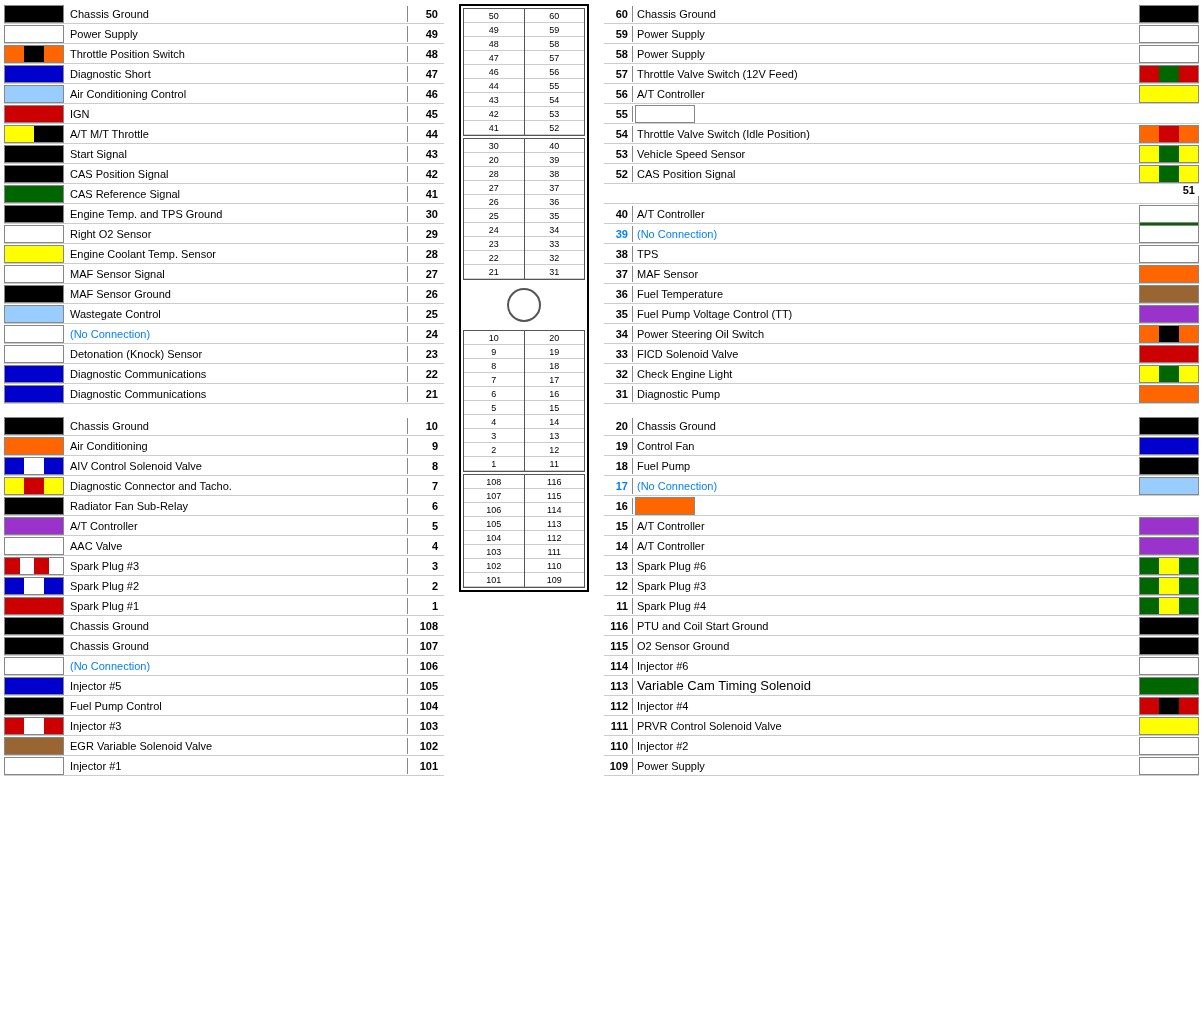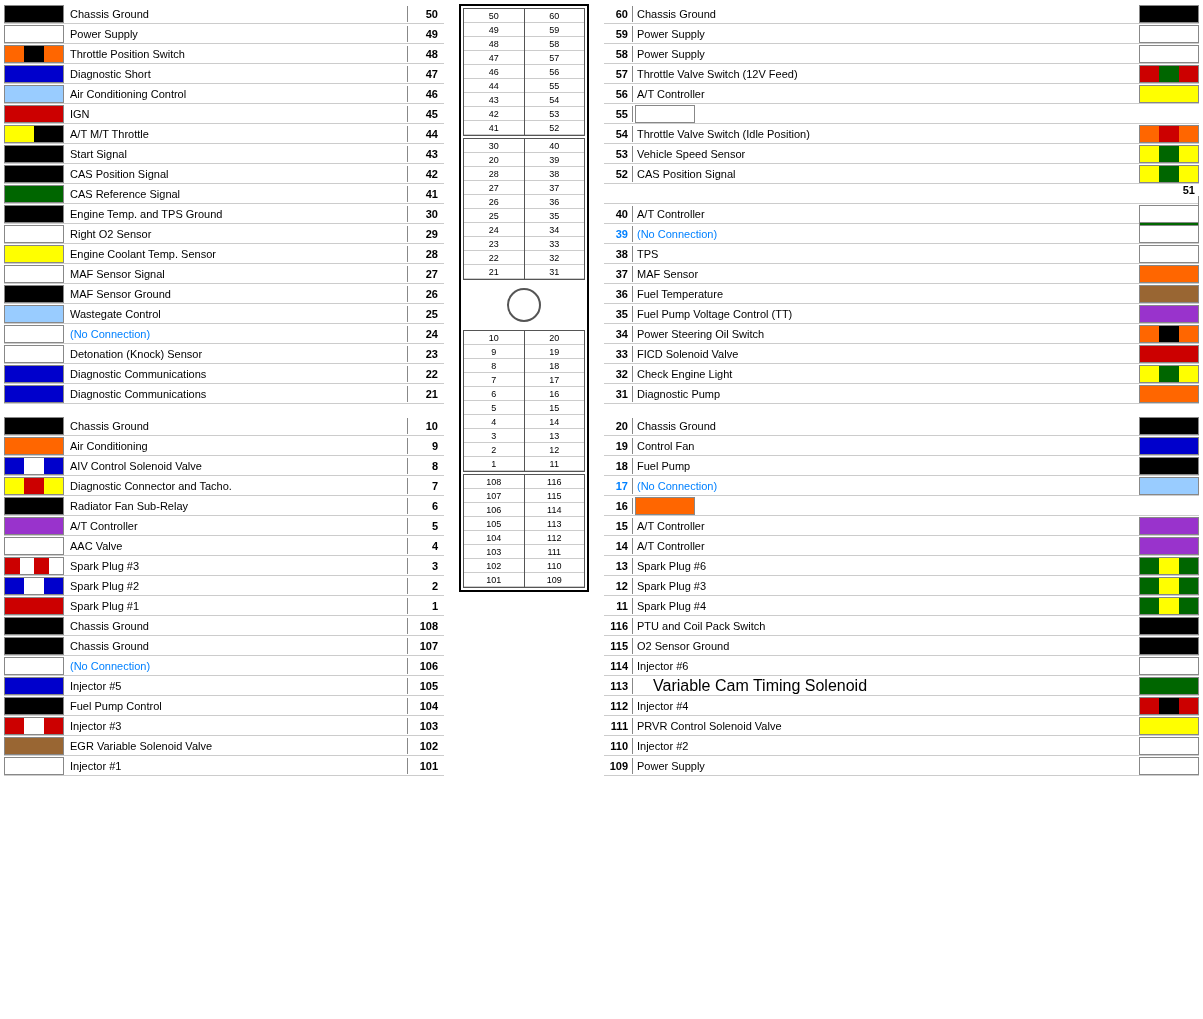--- a/index.html
+++ b/index.html
@@ -618,39 +618,39 @@
         <span style="flex: 1 1 0%; padding-left: 4px; white-space: nowrap; overflow: hidden; font-size: 11px;">Spark Plug #4</span>
         <div style="width: 60px; height: 18px; flex-shrink: 0; margin-left: 2px; border: 1px solid rgb(136, 136, 136); display: flex; flex-direction: row;">
           <div style="flex: 1 1 0%; height: 100%; background: rgb(0, 102, 0);"></div>
           <div style="flex: 1 1 0%; height: 100%; background: rgb(255, 255, 0);"></div>
           <div style="flex: 1 1 0%; height: 100%; background: rgb(0, 102, 0);"></div>
         </div>
       </div>
       <div style="display: flex; flex-direction: row; align-items: center; height: 20px; border-bottom: 1px solid rgb(204, 204, 204);">
         <span style="width: 28px; text-align: right; padding-right: 4px; font-weight: bold; font-size: 11px; flex-shrink: 0;">116</span>
         <span style="width: 1px; height: 16px; background: rgb(136, 136, 136); flex-shrink: 0;"></span>
-        <span style="flex: 1 1 0%; padding-left: 4px; white-space: nowrap; overflow: hidden; font-size: 11px;">PTU and Coil Pack Switch</span>
+        <span style="flex: 1 1 0%; padding-left: 4px; white-space: nowrap; overflow: hidden; font-size: 11px;">PTU and Coil Start Ground</span>
         <div style="width: 60px; height: 18px; flex-shrink: 0; margin-left: 2px; border: 1px solid rgb(136, 136, 136); background: rgb(0, 0, 0);"></div>
       </div>
       <div style="display: flex; flex-direction: row; align-items: center; height: 20px; border-bottom: 1px solid rgb(204, 204, 204);">
         <span style="width: 28px; text-align: right; padding-right: 4px; font-weight: bold; font-size: 11px; flex-shrink: 0;">115</span>
         <span style="width: 1px; height: 16px; background: rgb(136, 136, 136); flex-shrink: 0;"></span>
         <span style="flex: 1 1 0%; padding-left: 4px; white-space: nowrap; overflow: hidden; font-size: 11px;">O2 Sensor Ground</span>
         <div style="width: 60px; height: 18px; flex-shrink: 0; margin-left: 2px; border: 1px solid rgb(136, 136, 136); background: rgb(0, 0, 0);"></div>
       </div>
       <div style="display: flex; flex-direction: row; align-items: center; height: 20px; border-bottom: 1px solid rgb(204, 204, 204);">
         <span style="width: 28px; text-align: right; padding-right: 4px; font-weight: bold; font-size: 11px; flex-shrink: 0;">114</span>
         <span style="width: 1px; height: 16px; background: rgb(136, 136, 136); flex-shrink: 0;"></span>
         <span style="flex: 1 1 0%; padding-left: 4px; white-space: nowrap; overflow: hidden; font-size: 11px;">Injector #6</span>
         <div style="width: 60px; height: 18px; flex-shrink: 0; margin-left: 2px; border: 1px solid rgb(136, 136, 136); background: rgb(255, 255, 255);"></div>
       </div>
       <div style="display: flex; flex-direction: row; align-items: center; height: 20px; border-bottom: 1px solid rgb(204, 204, 204);">
         <span style="width: 28px; text-align: right; padding-right: 4px; font-weight: bold; font-size: 11px; flex-shrink: 0;">113</span>
         <span style="width: 1px; height: 16px; background: rgb(136, 136, 136); flex-shrink: 0;"></span>
-        <span style="flex: 1 1 0%; padding-left: 4px; white-space: nowrap; overflow: hidden; font-size: 16px; margin-left: 16px;">Variable Cam Timing Solenoid</span>
+        <span style="flex: 1 1 0%; padding-left: 4px; white-space: nowrap; overflow: hidden; font-size: 13px;">Variable Cam Timing Solenoid</span>
         <div style="width: 60px; height: 18px; flex-shrink: 0; margin-left: 2px; border: 1px solid rgb(136, 136, 136); background: rgb(0, 102, 0);"></div>
       </div>
       <div style="display: flex; flex-direction: row; align-items: center; height: 20px; border-bottom: 1px solid rgb(204, 204, 204);">
         <span style="width: 28px; text-align: right; padding-right: 4px; font-weight: bold; font-size: 11px; flex-shrink: 0;">112</span>
         <span style="width: 1px; height: 16px; background: rgb(136, 136, 136); flex-shrink: 0;"></span>
         <span style="flex: 1 1 0%; padding-left: 4px; white-space: nowrap; overflow: hidden; font-size: 11px;">Injector #4</span>
         <div style="width: 60px; height: 18px; flex-shrink: 0; margin-left: 2px; border: 1px solid rgb(136, 136, 136); display: flex; flex-direction: row;">
           <div style="flex: 1 1 0%; height: 100%; background: rgb(204, 0, 0);"></div>
           <div style="flex: 1 1 0%; height: 100%; background: rgb(0, 0, 0);"></div>
           <div style="flex: 1 1 0%; height: 100%; background: rgb(204, 0, 0);"></div>

